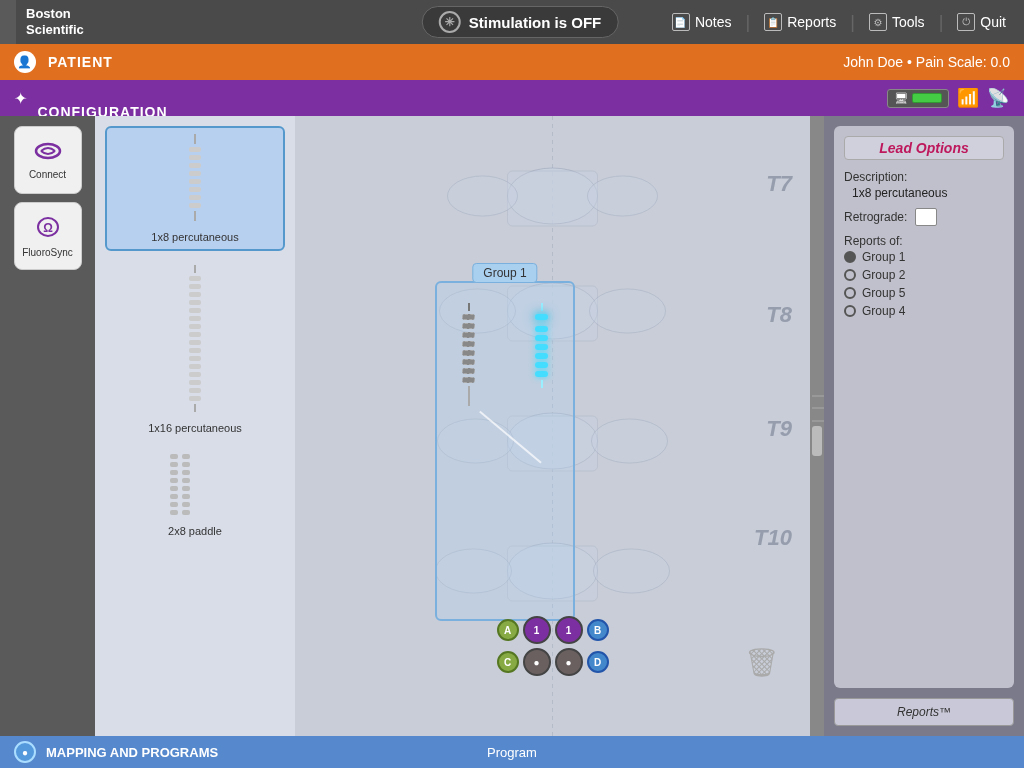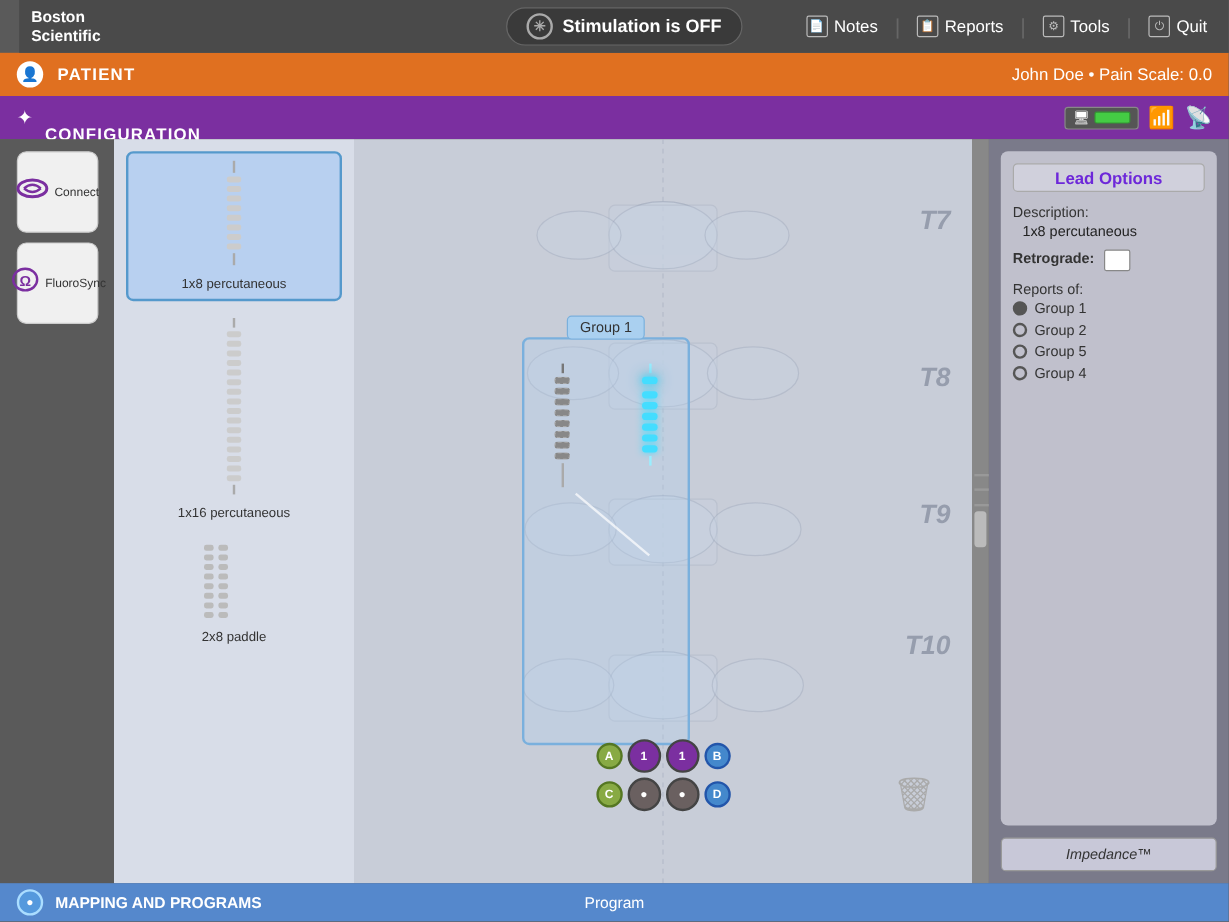--- a/index.html
+++ b/index.html
@@ -136,21 +136,21 @@
       padding: 10px 0;
       gap: 8px;
       overflow-y: auto;
     }
     .sidebar-btn {
       width: 68px; height: 68px;
       background: #f0f0f0;
       border: 1px solid #ccc;
       border-radius: 8px;
       display: flex;
-      flex-direction: row;
+      flex-direction: column;
       align-items: center;
       justify-content: center;
       cursor: pointer;
       font-size: 10px;
       color: #333;
       gap: 3px;
     }
     .sidebar-btn.purple-btn {
       background: #7b2fa0;
       color: white;
@@ -263,26 +263,27 @@
     #lead-options-panel {
       background: #c0c0cc;
       border-radius: 6px;
       padding: 10px;
       flex: 1;
     }
     #lead-options-title {
       text-align: center;
       font-size: 14px;
       font-weight: bold;
-      color: #6d28d9;
+      color: #be185d;
       margin-bottom: 10px;
       background: #d0d0dc;
       border: 1px solid #aaa;
       border-radius: 4px;
       padding: 3px 8px;
+      font-style: italic;
     }
     .option-row {
       margin-bottom: 8px;
     }
     .option-label {
       font-size: 12px;
       color: #333;
       margin-bottom: 2px;
     }
     .option-value {
@@ -652,21 +653,21 @@
 
   <div id="right-panel">
     <div id="lead-options-panel">
       <div id="lead-options-title">Lead Options</div>
 
       <div class="option-row">
         <div class="option-label">Description:</div>
         <div class="option-value">1x8 percutaneous</div>
       </div>
 
-      <div class="option-row" style="display:flex; align-items:flex-start;font-weight:bold;">
+      <div class="option-row" style="display:flex; align-items:flex-end;">
         <span class="option-label">Retrograde:</span>
         <div class="retrograde-box"></div>
       </div>
 
       <div class="option-row">
         <div class="option-label">Reports of:</div>
         <div class="member-row">
           <div class="radio-circle selected"></div>
           <span>Group 1</span>
         </div>
@@ -679,21 +680,21 @@
           <span>Group 5</span>
         </div>
         <div class="member-row">
           <div class="radio-circle"></div>
           <span>Group 4</span>
         </div>
       </div>
     </div>
 
     <div id="leadsync-btn">
-      <span>Impedance™</span>
+      <span>Reports™</span>
     </div>
   </div>
 
 </div>
 
 <div id="bottom-bar" style="position:relative;">
   <div style="width:22px; height:22px; border-radius:50%; background:#5599dd; border:2px solid #aaddff; display:flex; align-items:center; justify-content:center;">
     <span style="color:white; font-size:10px;">●</span>
   </div>
   <span id="mapping-label">MAPPING AND PROGRAMS</span>

